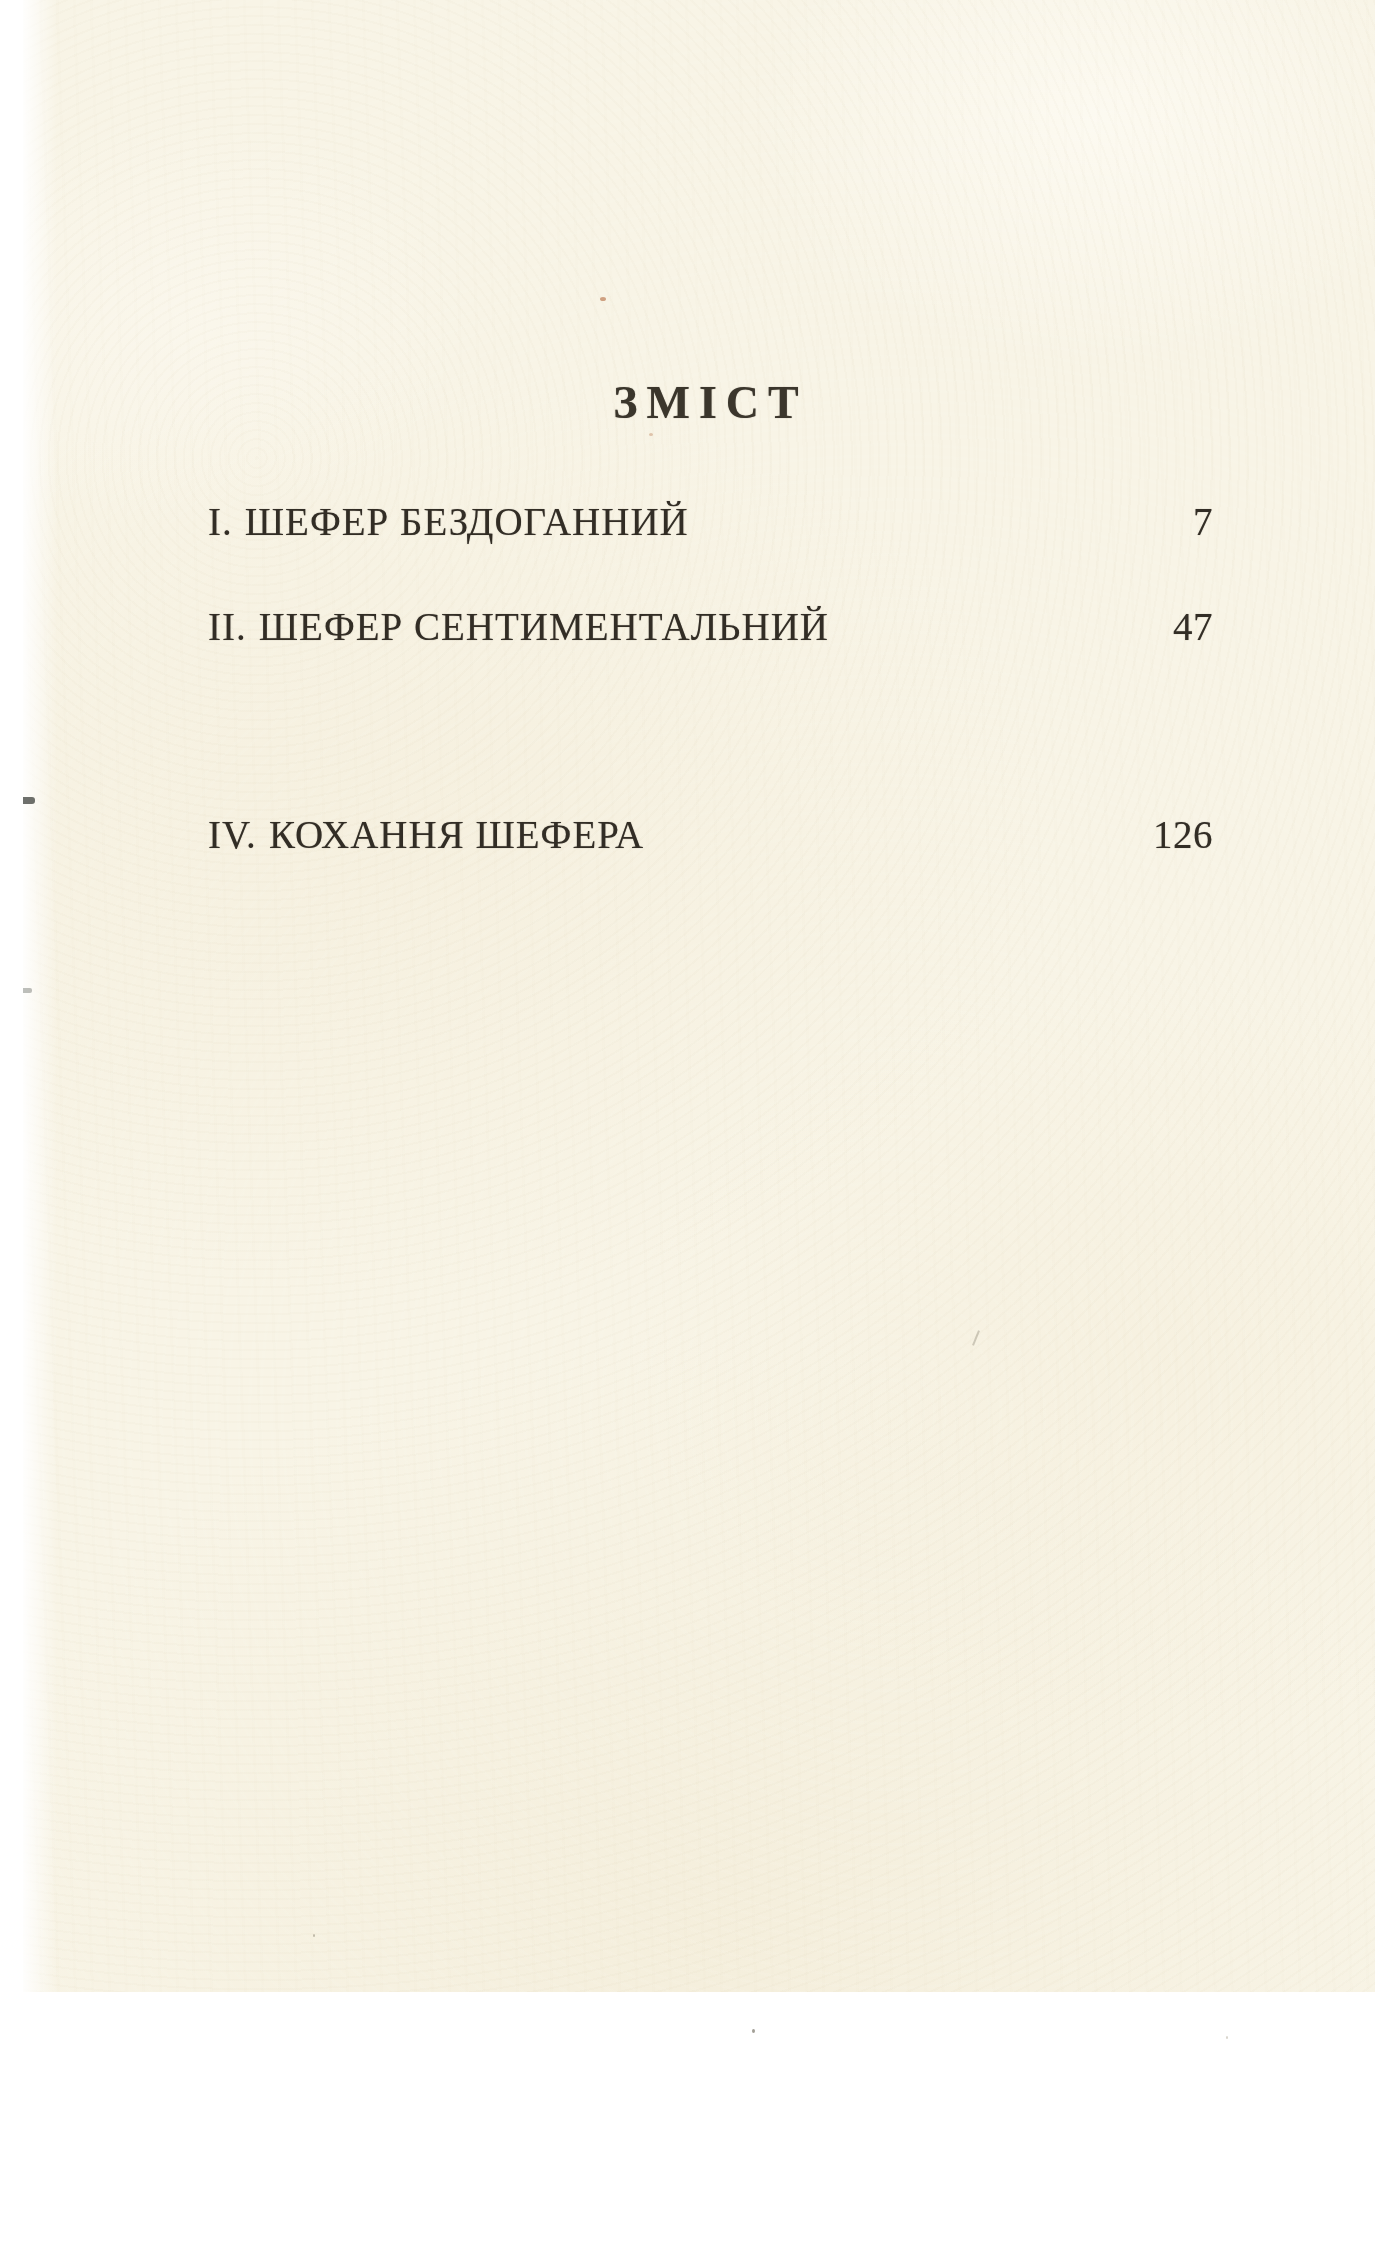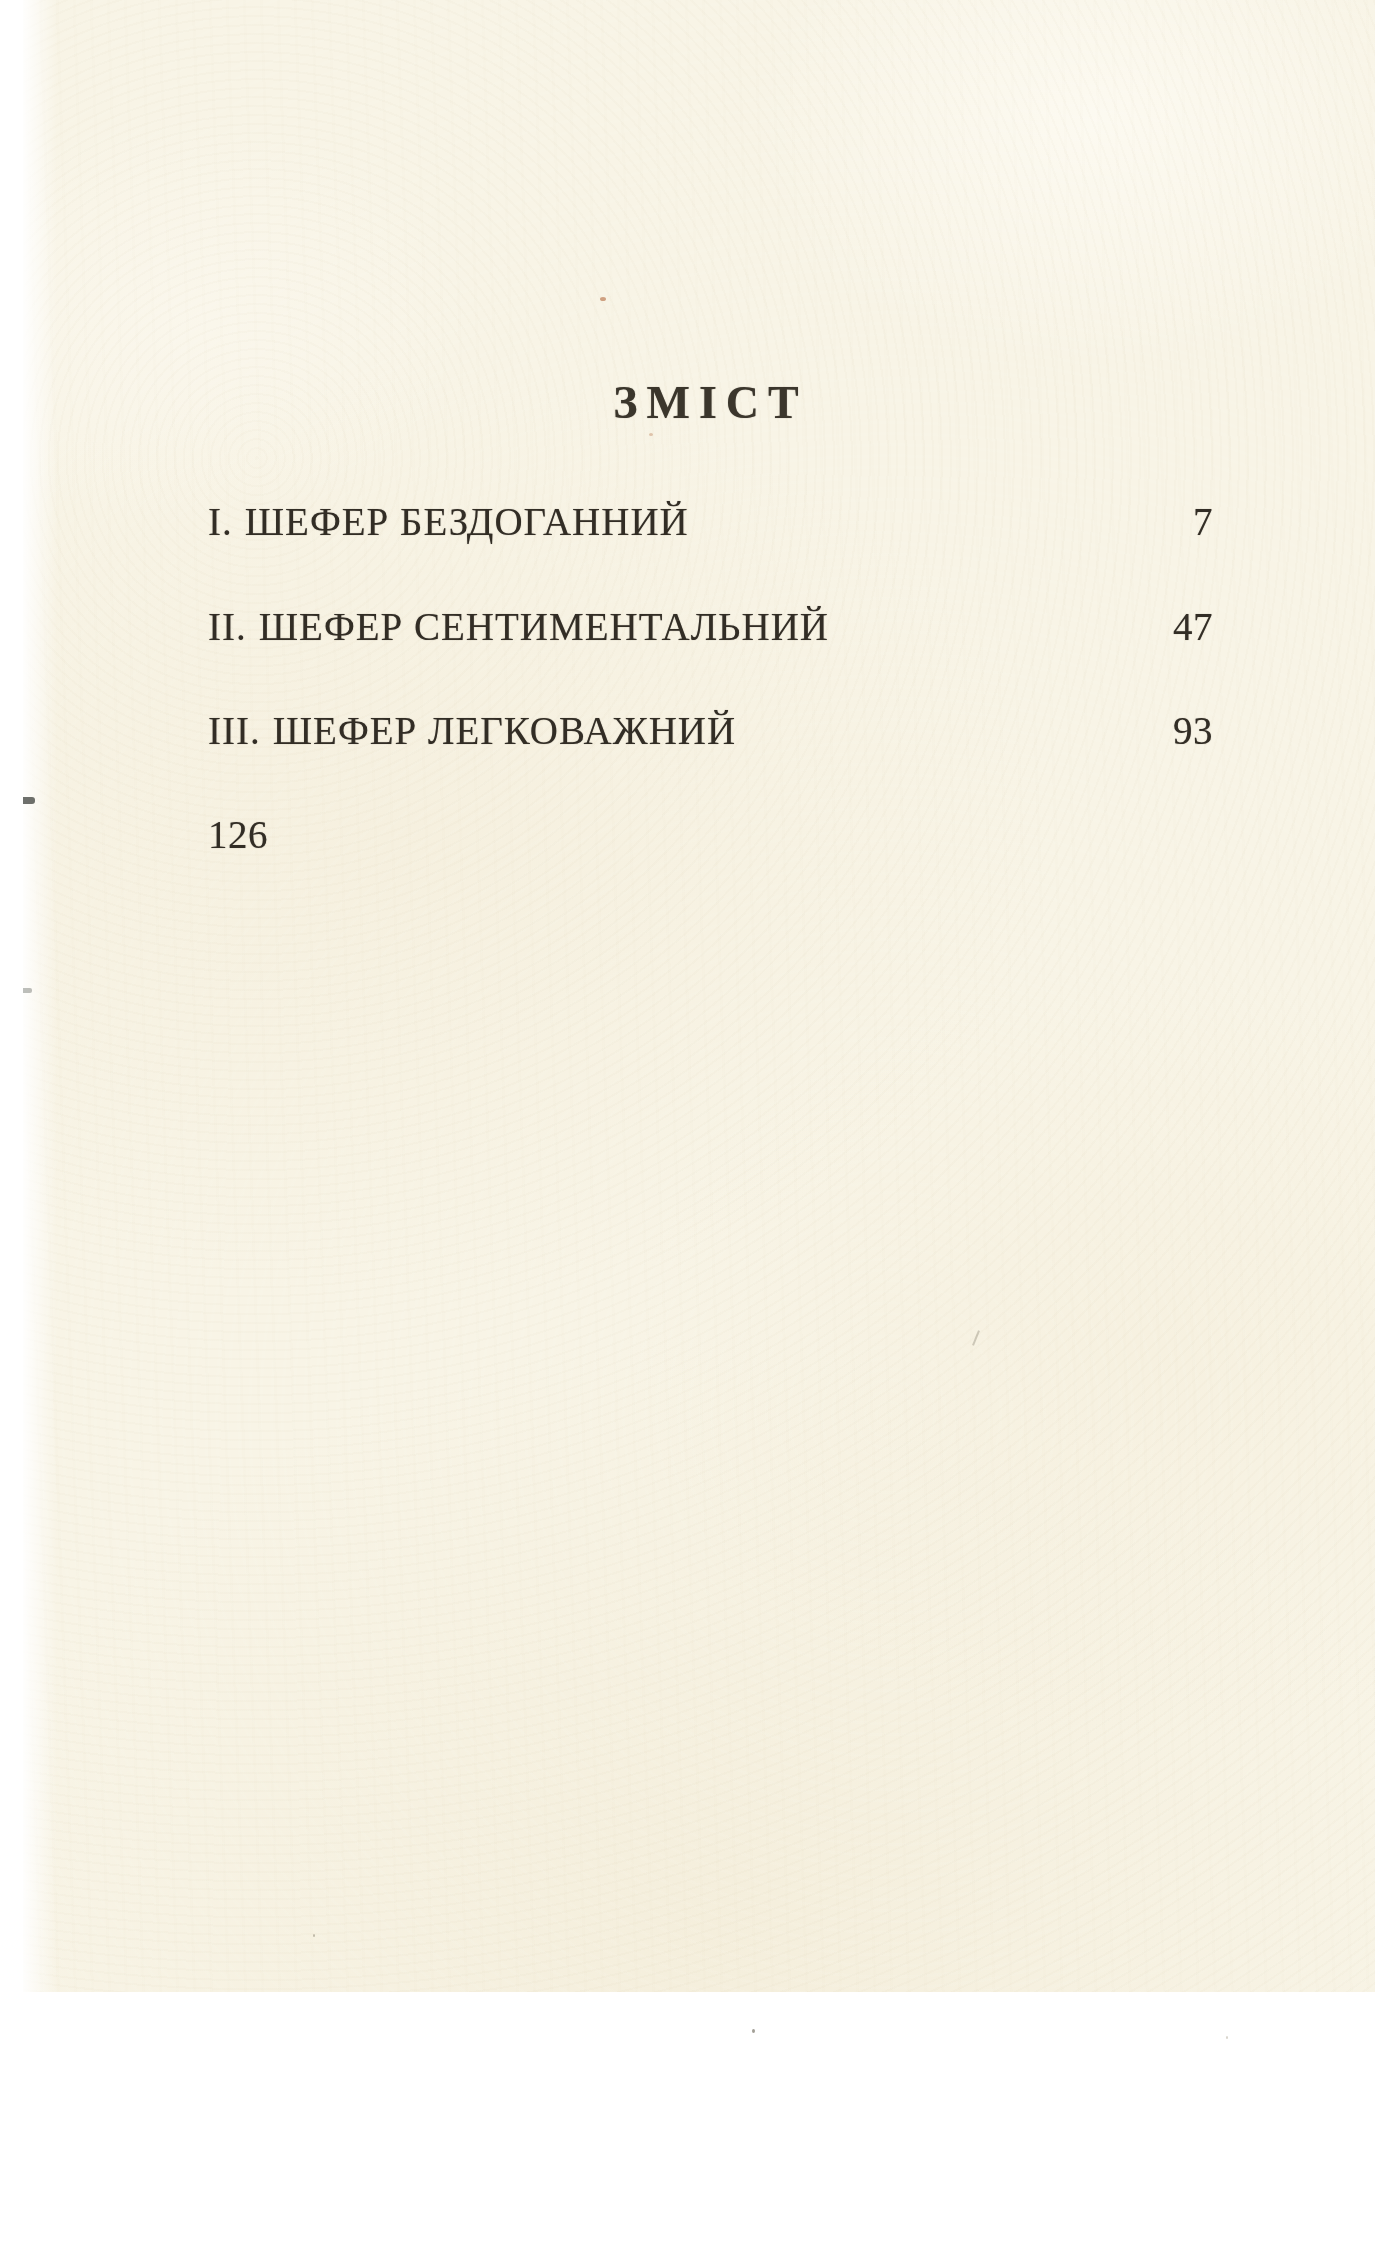--- a/index.html
+++ b/index.html
@@ -123,26 +123,23 @@
   <div class="toc-row row-0">
     <span><span class="num">I.</span><span>ШЕФЕР БЕЗДОГАННИЙ</span></span>
     <span class="pg">7</span>
   </div>
 
   <div class="toc-row row-1">
     <span><span class="num">II.</span><span>ШЕФЕР СЕНТИМЕНТАЛЬНИЙ</span></span>
     <span class="pg">47</span>
   </div>
 
-  <div class="toc-row row-2">
-    <span><span class="num">III.</span><span>ШЕФЕР ЛЕГКОВАЖНИЙ</span></span>
-    <span class="pg">93</span>
-  </div>
 
   <div class="toc-row row-3">
+    <span><span class="num">IV.</span><span>КОХАННЯ ШЕФЕРА</span></span>
     <span class="pg">126</span>
   </div>
 
 
   <div class="edge-mark-a"></div>
   <div class="edge-mark-b"></div>
   <div class="speck-a"></div>
   <div class="speck-b"></div>
   <div class="scratch"></div>
   <div class="dot-a"></div>

